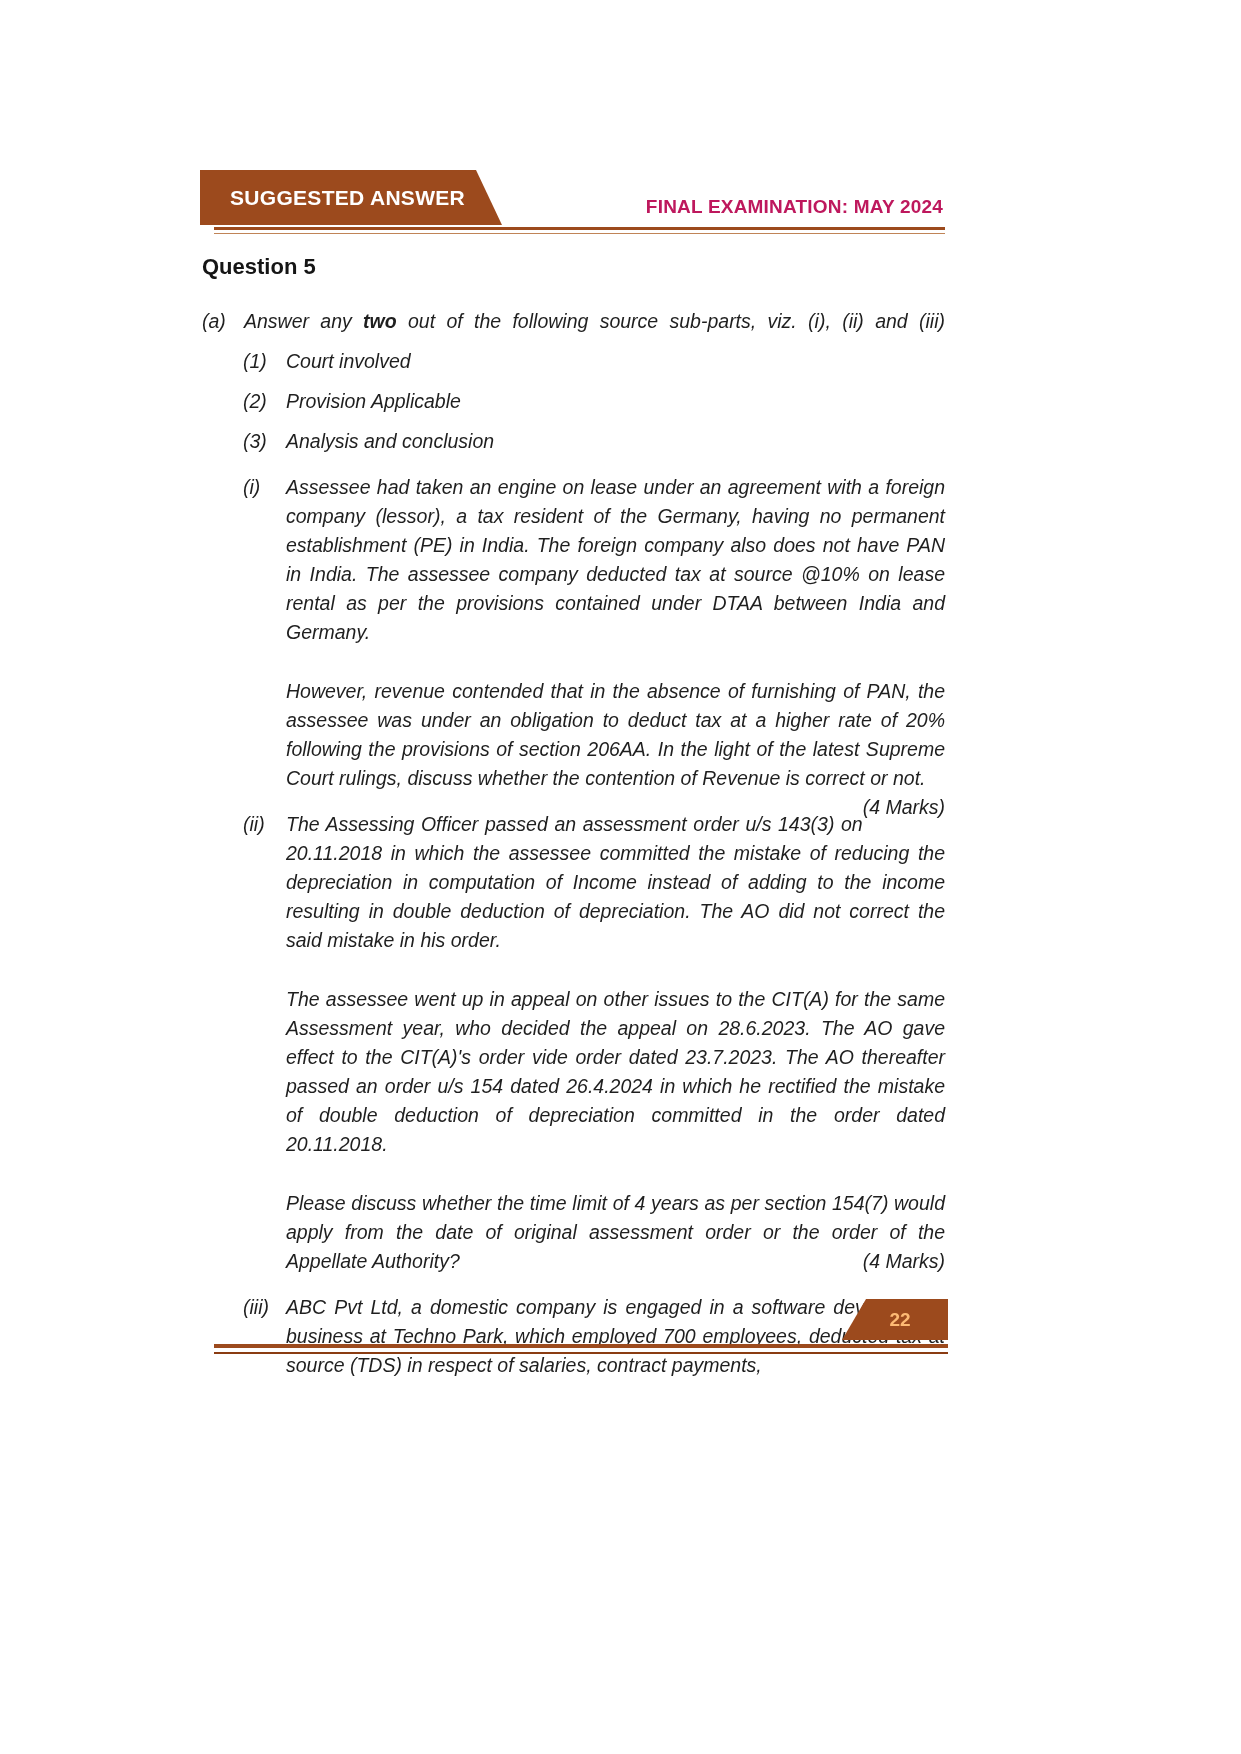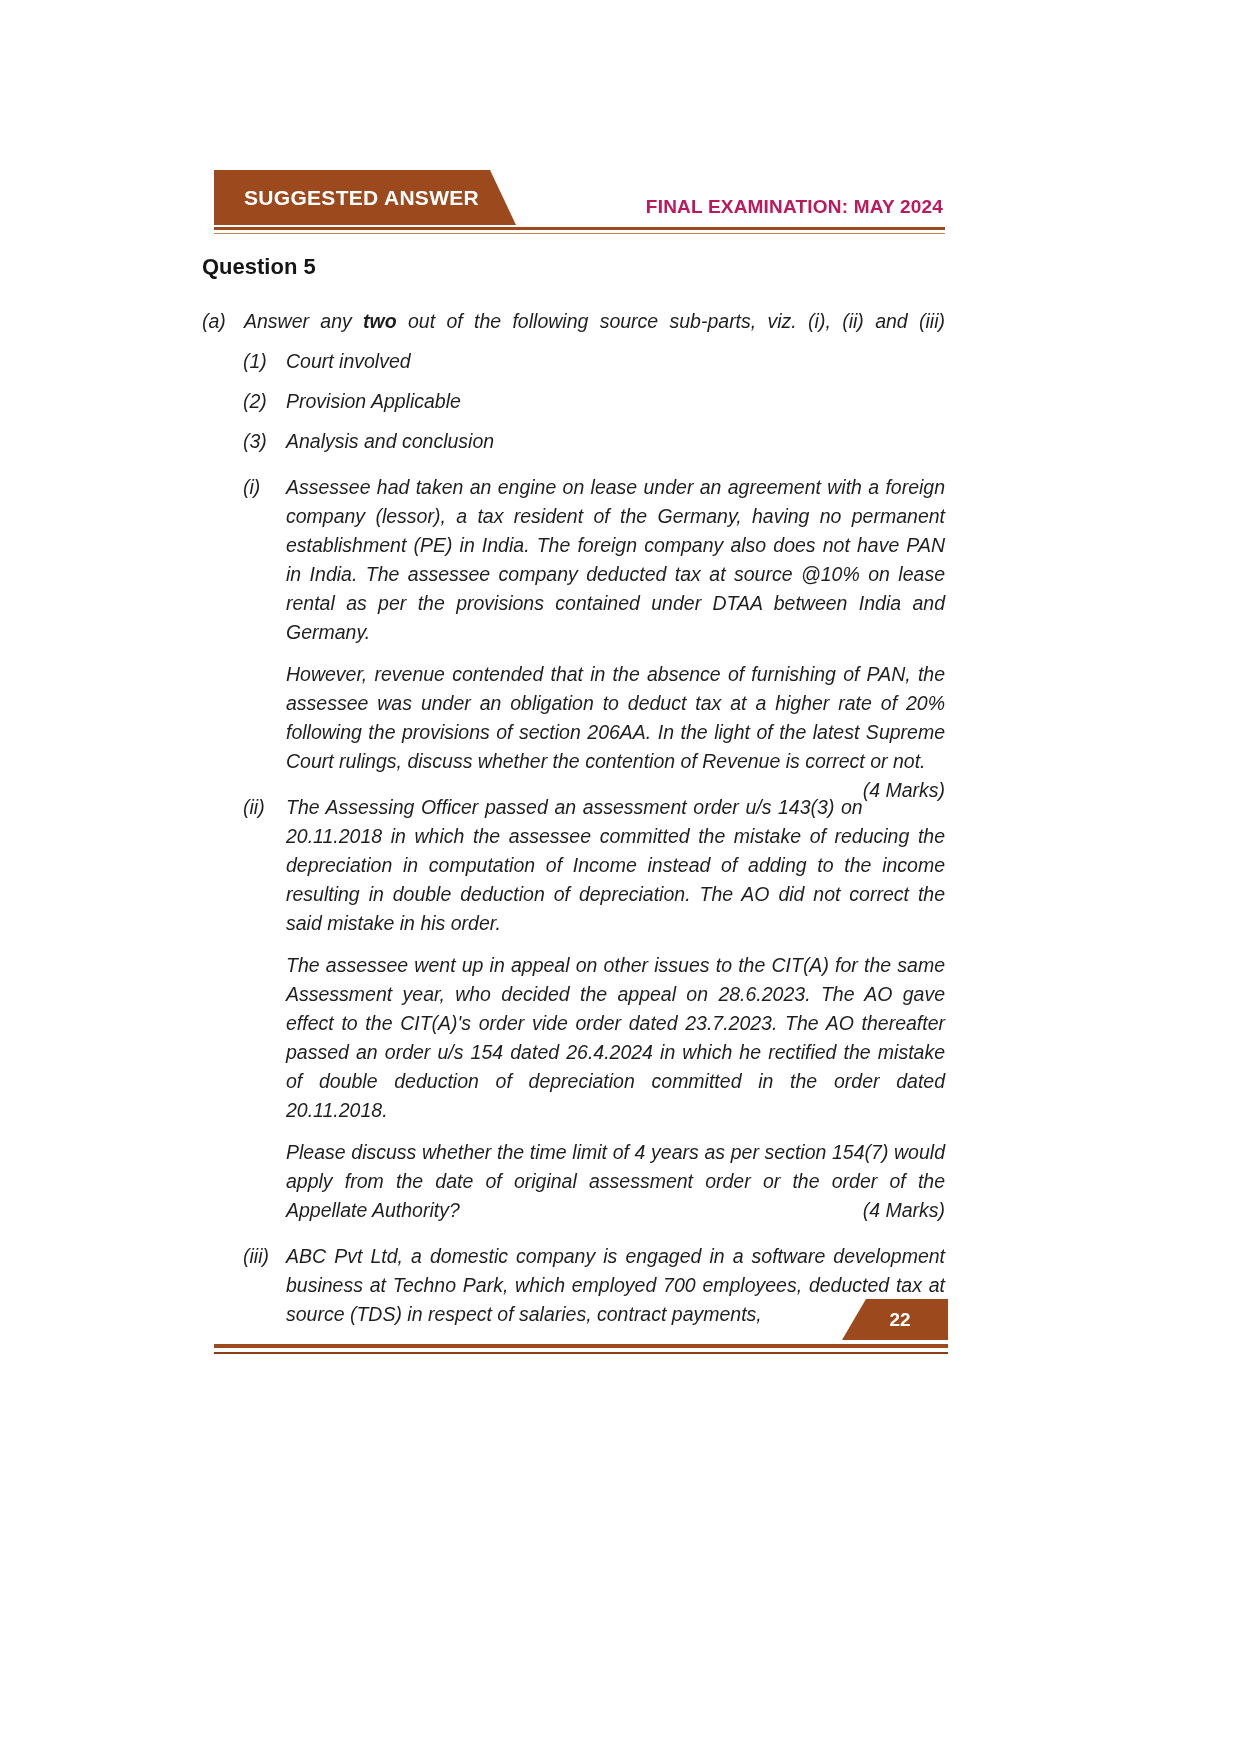--- a/index.html
+++ b/index.html
@@ -10,21 +10,21 @@
     color: #1f1f1f;
     position: relative;
     overflow: hidden;
   }
   .page { position: absolute; inset: 0; background: #ffffff; }
   .content { position: absolute; left: 200px; top: 170px; width: 745px; }
 
   
   .header { position: relative; height: 66px; }
   .banner {
-    position: absolute; left: 14px; top: 0;
+    position: absolute; left: 0; top: 0;
     width: 302px; height: 55px;
     background: #9c4a1d;
     clip-path: polygon(0 0, calc(100% - 26px) 0, 100% 100%, 0 100%);
     display: flex; align-items: center;
     padding: 0 0 0 30px;
     color: #ffffff; font-weight: bold; font-size: 21px; letter-spacing: 0.3px;
   }
   .exam-title {
     position: absolute; right: 2px; top: 26px;
     color: #be185d; font-weight: bold; font-size: 19px; letter-spacing: 0.2px;
@@ -39,32 +39,32 @@
 
   .intro-block { position: relative; padding-left: 44px; }
   .intro-label { position: absolute; left: 2px; top: 0; }
   .justify-full { text-align: justify; text-align-last: justify; }
 
   .point { position: relative; padding-left: 86px; margin-top: 11px; }
   .point-label { position: absolute; left: 43px; top: 0; }
 
   .subpart { position: relative; padding-left: 86px; margin-top: 17px; text-align: justify; }
   .subpart-label { position: absolute; left: 43px; top: 0; }
-  .para + .para { margin-top: 13px; }
+  .para + .para { margin-top: 30px; }
   .marks { float: right; font-weight: normal; }
 
   
   .footer { position: absolute; left: 200px; top: 1299px; width: 745px; height: 60px; }
   .page-badge {
     position: absolute; right: -3px; top: 0;
     width: 106px; height: 41px;
     background: #9c4a1d;
     clip-path: polygon(24px 0, 100% 0, 100% 100%, 0 100%);
     display: flex; align-items: center; justify-content: center;
-    color: #ffffff; font-weight: bold; font-size: 19px;
+    color: #fdba74; font-weight: bold; font-size: 19px;
     padding-left: 10px;
   }
   .f-main { position: absolute; left: 14px; right: -3px; top: 45px; height: 4px; background: #9c4a1d; }
   .f-thin { position: absolute; left: 14px; right: -3px; top: 53px; height: 2px; background: #8a3c12; }
 </style>
 </head>
 <body>
 
 <div class="page">
   <div class="content">

